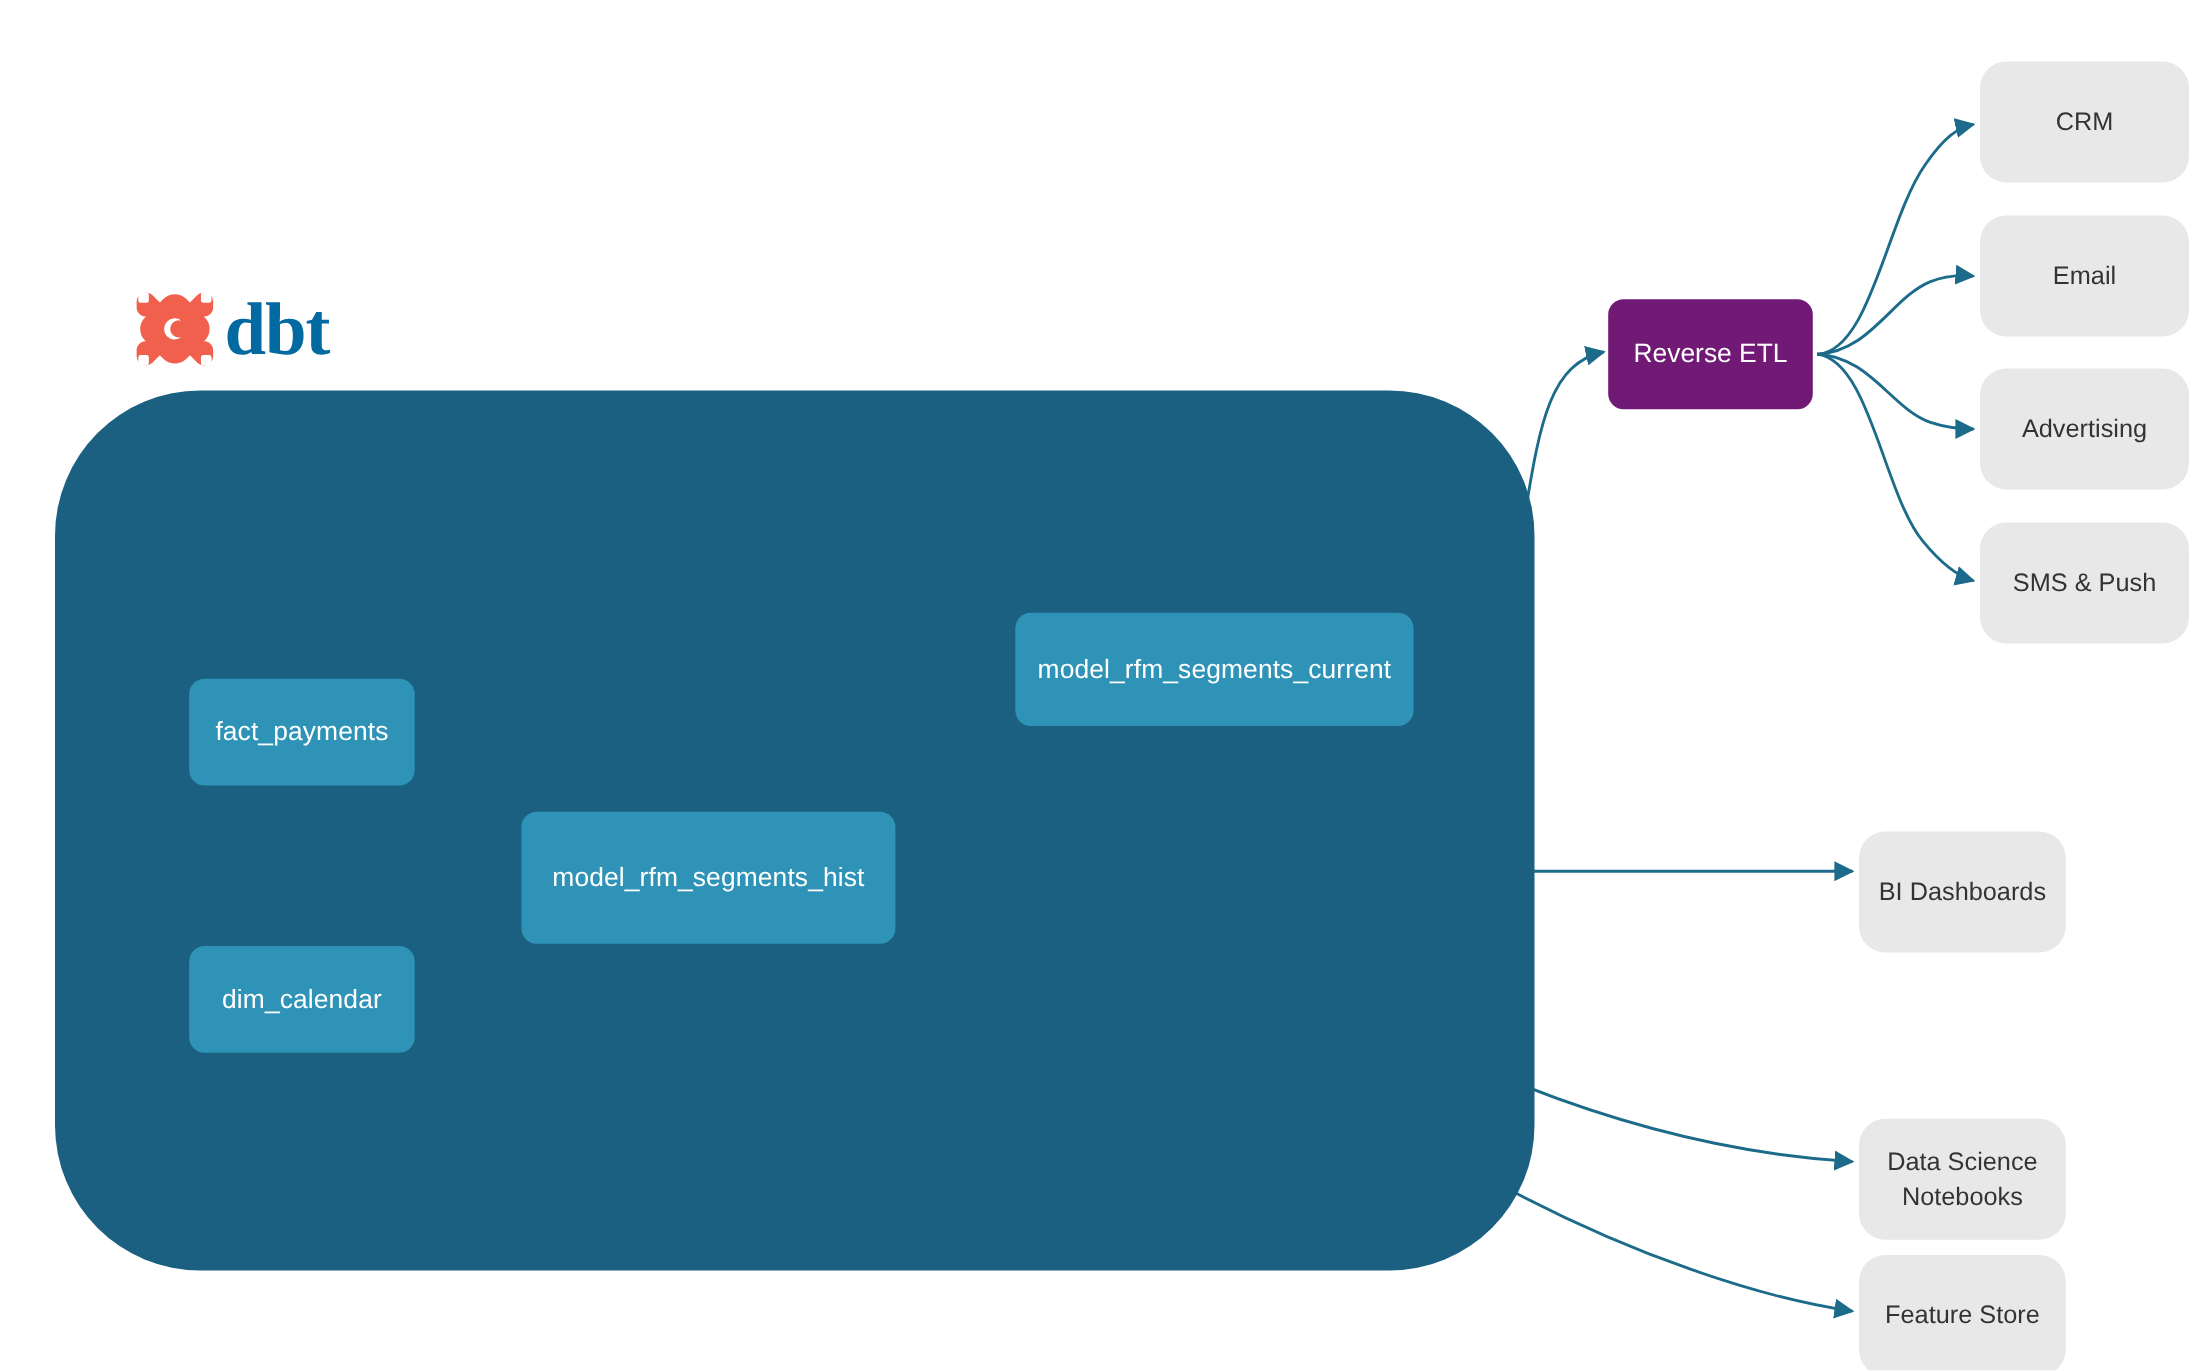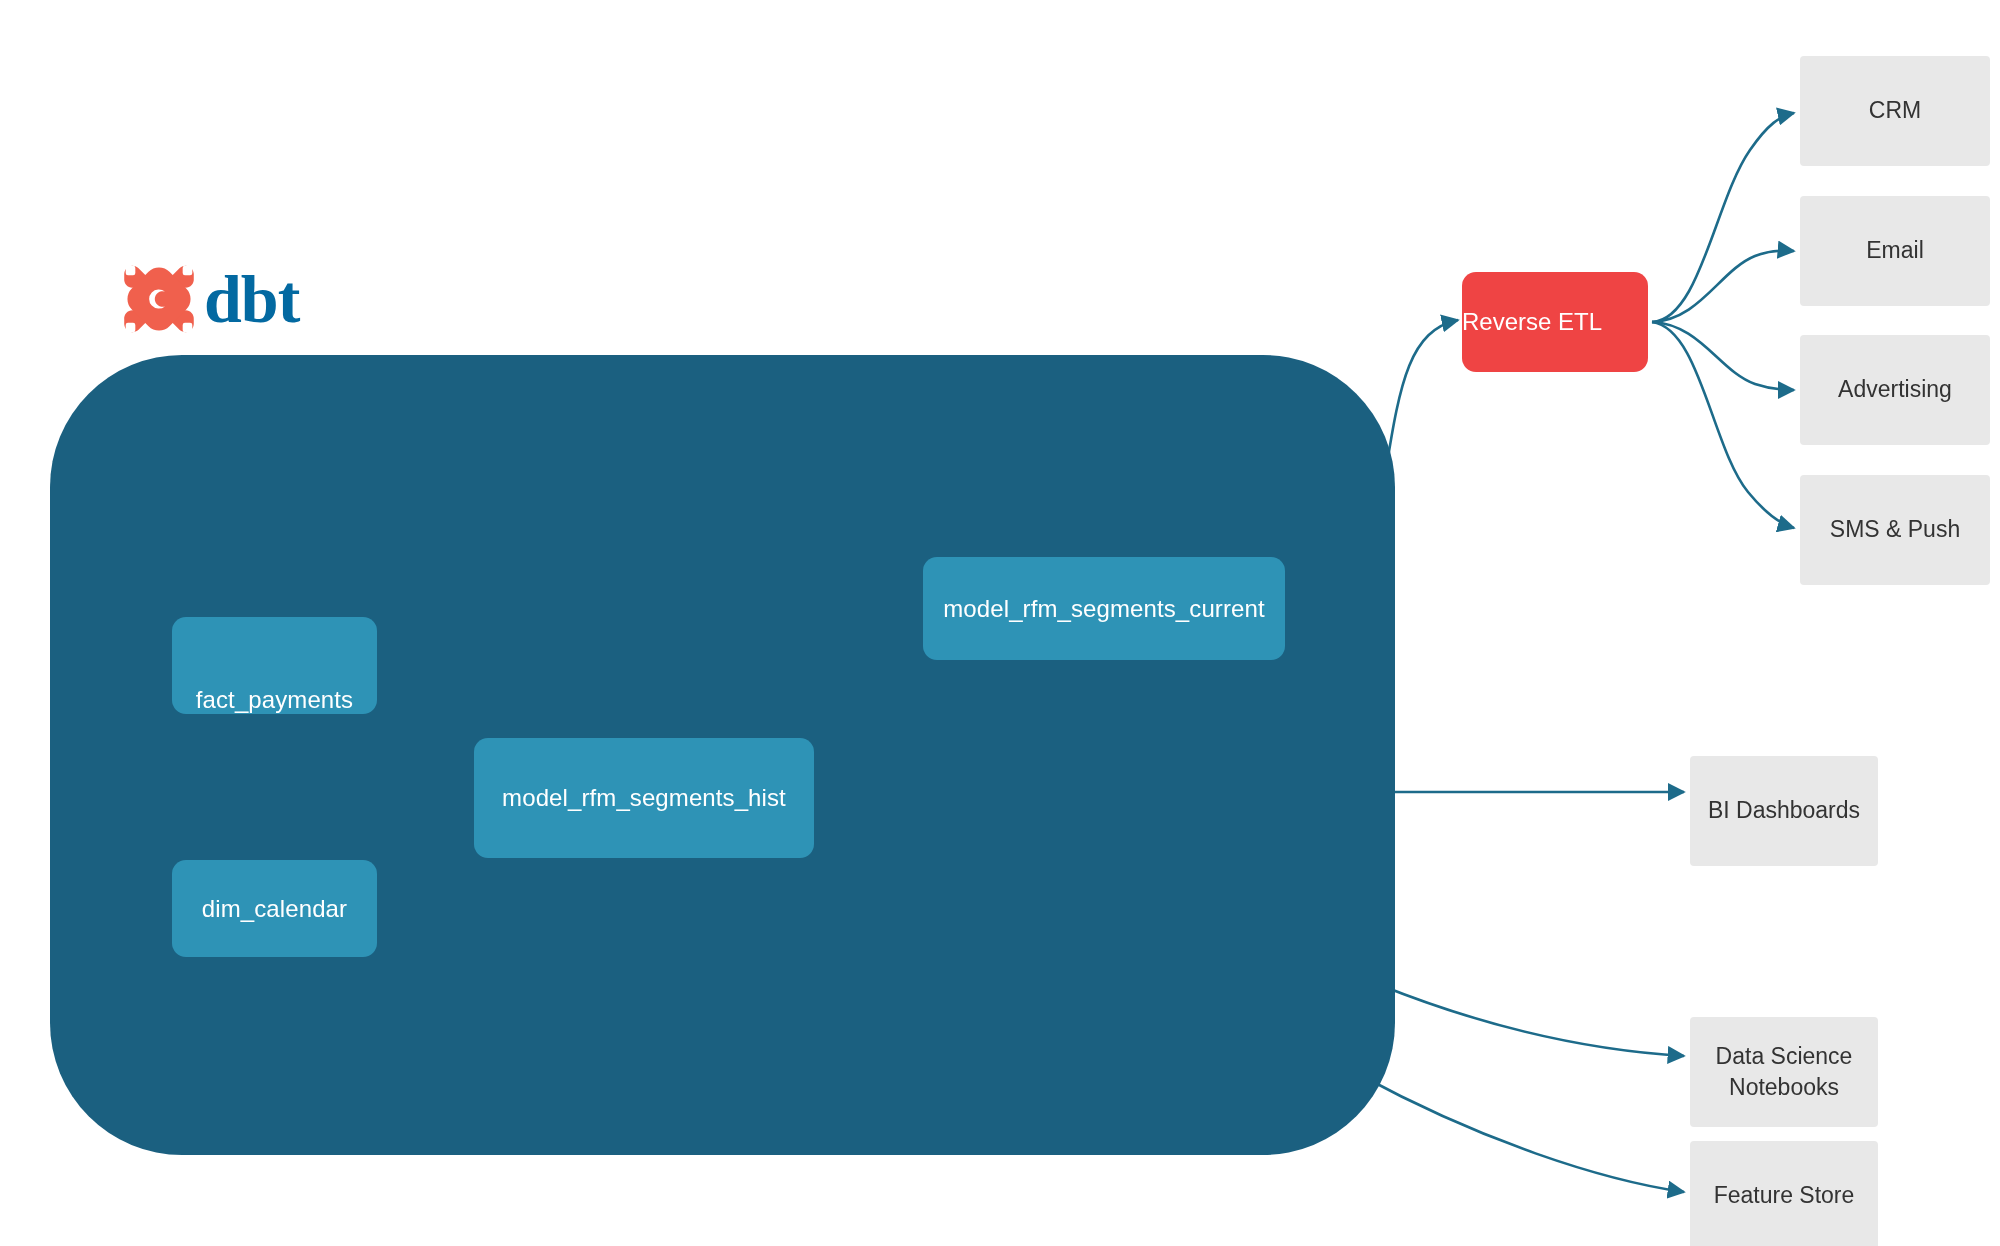--- a/index.html
+++ b/index.html
@@ -69,47 +69,48 @@
     color: #ffffff;
     font-size: 24px;
     display: flex;
     align-items: center;
     justify-content: center;
     text-align: center;
     padding: 0 16px;
     box-sizing: border-box;
     letter-spacing: 0.1px;
   }
-  #node-fact-payments   { left: 172px; top: 617px; width: 205px; height: 97px; align-items: flex-end; }
+  #node-fact-payments   { left: 172px; top: 617px; width: 205px; height: 97px; }
   #node-dim-calendar    { left: 172px; top: 860px; width: 205px; height: 97px; }
   #node-hist            { left: 474px; top: 738px; width: 340px; height: 120px; }
   #node-current         { left: 923px; top: 557px; width: 362px; height: 103px; }
 
   
   .etl-node {
     position: absolute;
     left: 1462px;
     top: 272px;
     width: 186px;
     height: 100px;
-    background: #ef4444;
+    background: #701a75;
     border-radius: 14px;
     color: #ffffff;
     font-size: 24px;
     display: flex;
     align-items: center;
+    justify-content: center;
     text-align: center;
     box-sizing: border-box;
   }
 
   
   .dest-node {
     position: absolute;
     background: #e8e8e8;
-    border-radius: 4px;
+    border-radius: 24px;
     color: #333333;
     font-size: 23px;
     display: flex;
     align-items: center;
     justify-content: center;
     text-align: center;
     padding: 0 12px;
     box-sizing: border-box;
     line-height: 1.35;
   }

